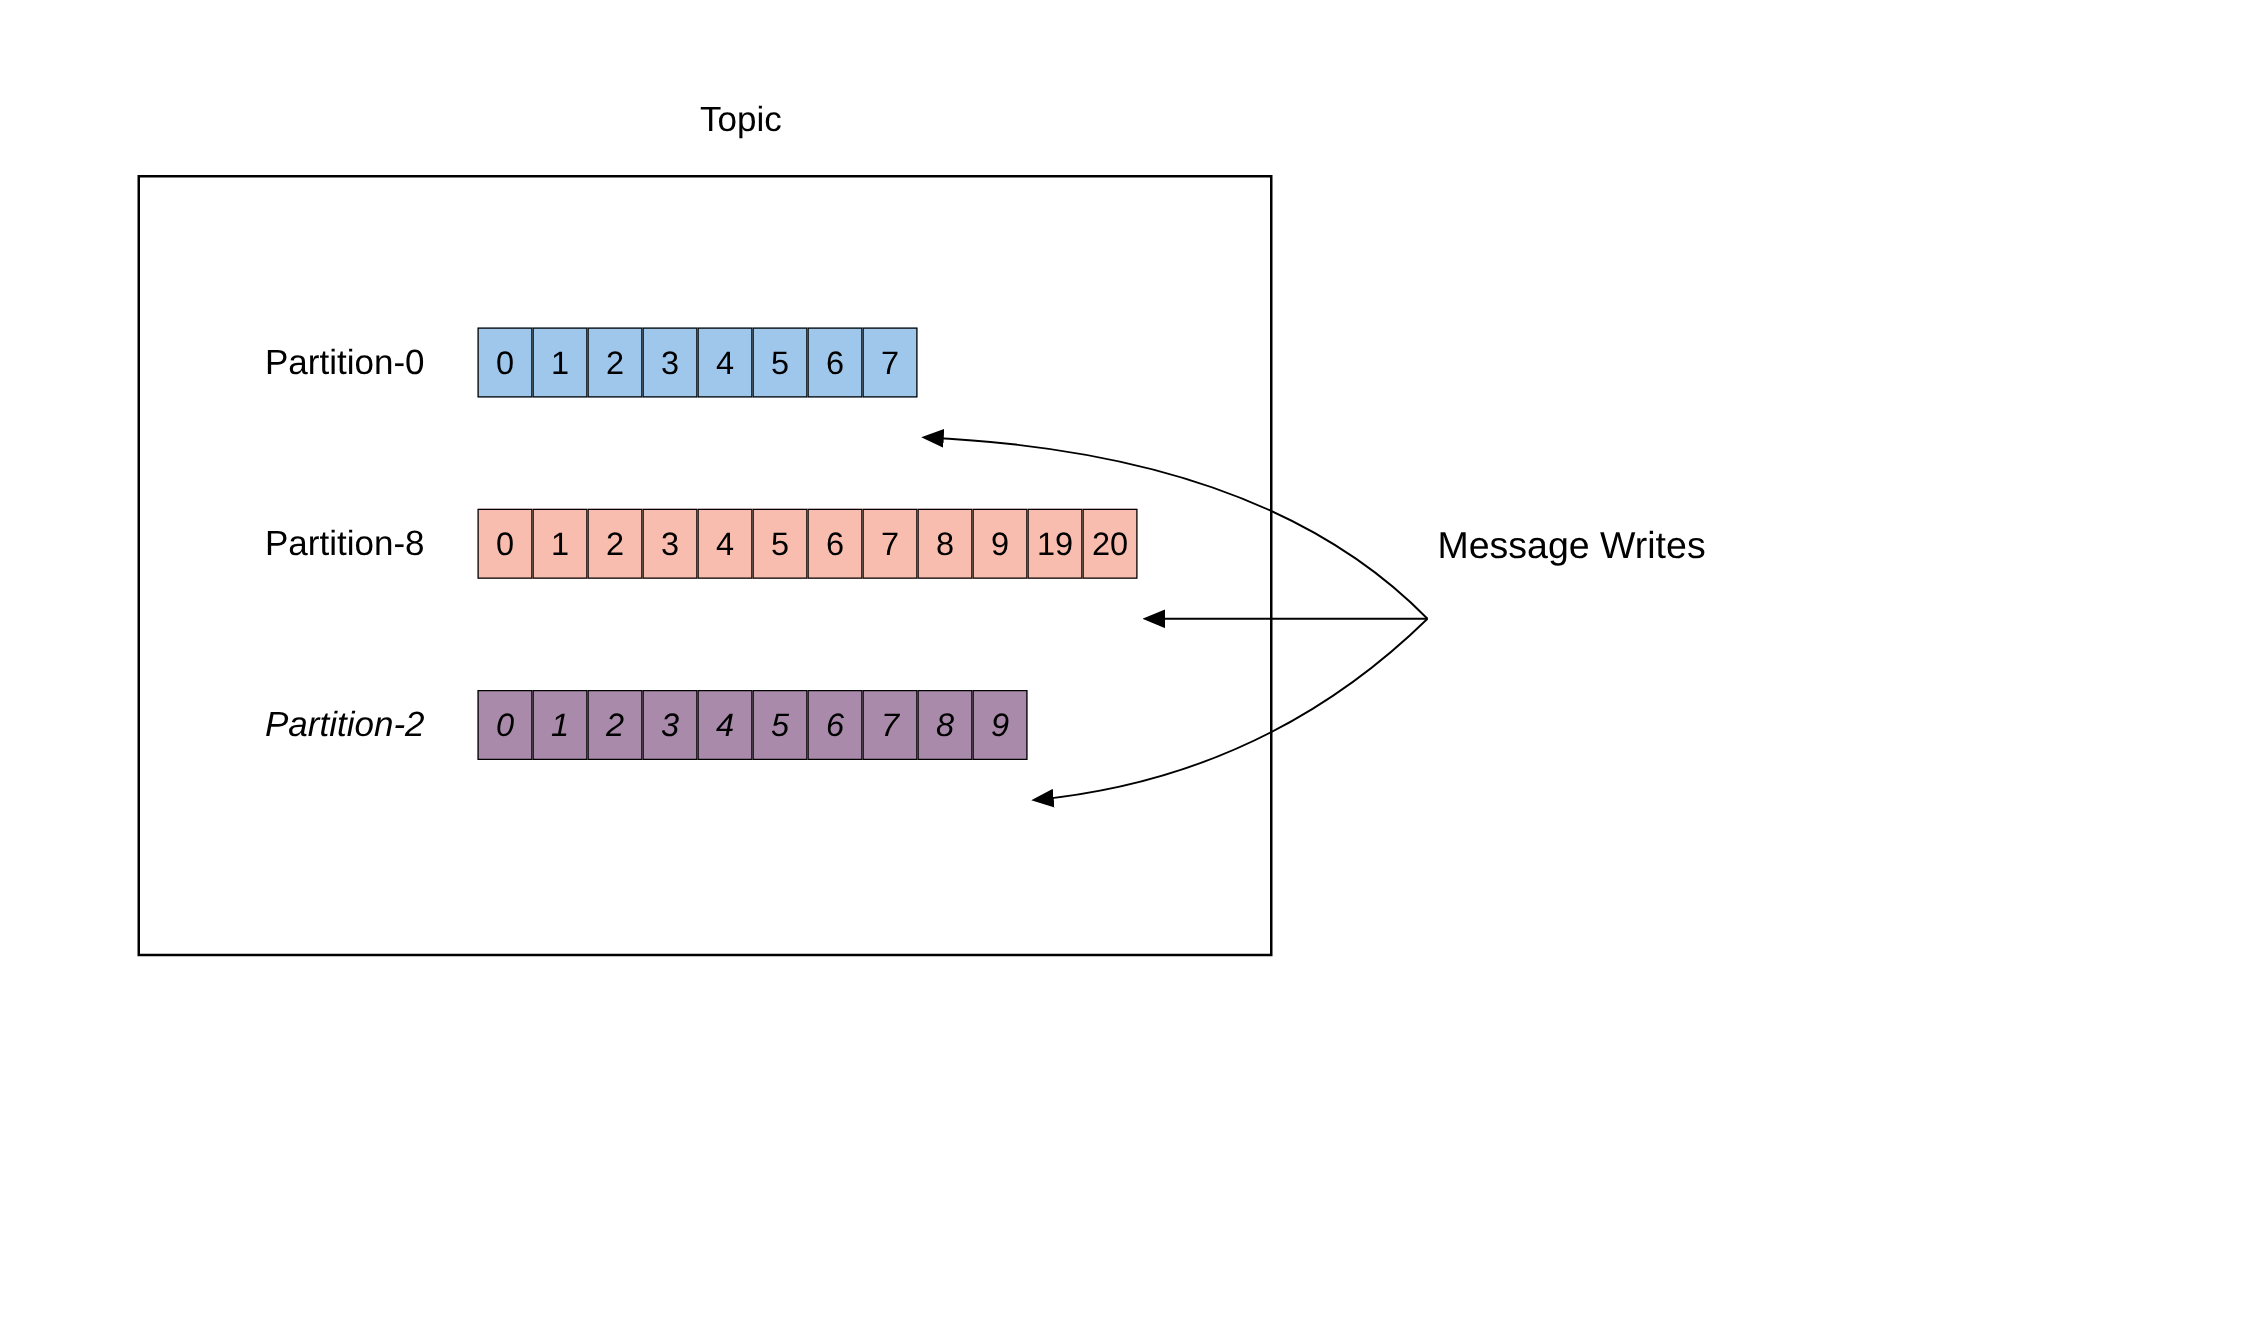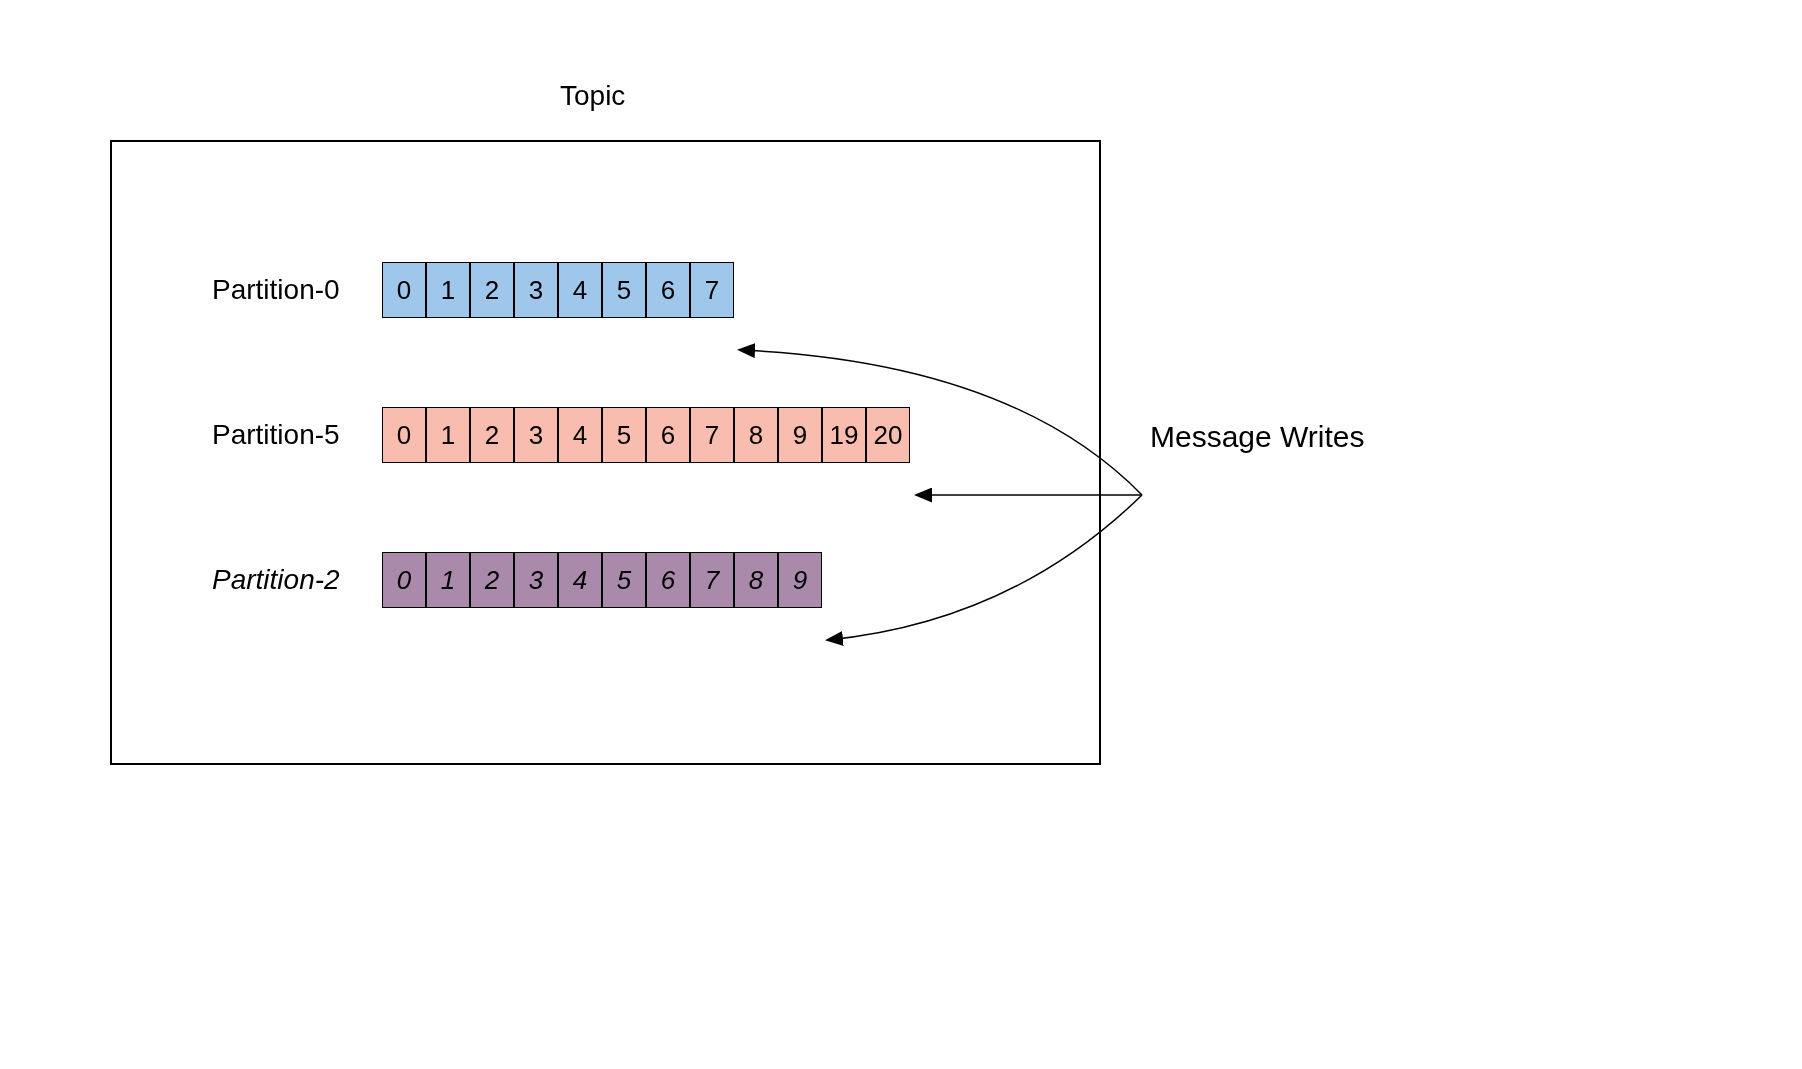--- a/index.html
+++ b/index.html
@@ -26,21 +26,21 @@
       position: absolute;
       top: 0;
       left: 450px;
       font-size: 28px;
       color: #000;
     }
     .topic-box {
       position: absolute;
       top: 60px;
       left: 0;
-      width: 991px;
+      width: 908px;
       height: 625px;
       border: 2px solid #000;
     }
     .partition-row {
       position: absolute;
       display: flex;
       align-items: center;
     }
     .partition-0 {
       top: 120px;
@@ -115,21 +115,21 @@
           <div class="cell cell-blue">2</div>
           <div class="cell cell-blue">3</div>
           <div class="cell cell-blue">4</div>
           <div class="cell cell-blue">5</div>
           <div class="cell cell-blue">6</div>
           <div class="cell cell-blue">7</div>
         </div>
     </div>
 
     <div class="partition-row partition-1">
-      <div class="partition-label">Partition-5</div>
+      <div class="partition-label">Partition-8</div>
       <div class="cells" id="cells-1">
           <div class="cell cell-pink">0</div>
           <div class="cell cell-pink">1</div>
           <div class="cell cell-pink">2</div>
           <div class="cell cell-pink">3</div>
           <div class="cell cell-pink">4</div>
           <div class="cell cell-pink">5</div>
           <div class="cell cell-pink">6</div>
           <div class="cell cell-pink">7</div>
           <div class="cell cell-pink">8</div>

